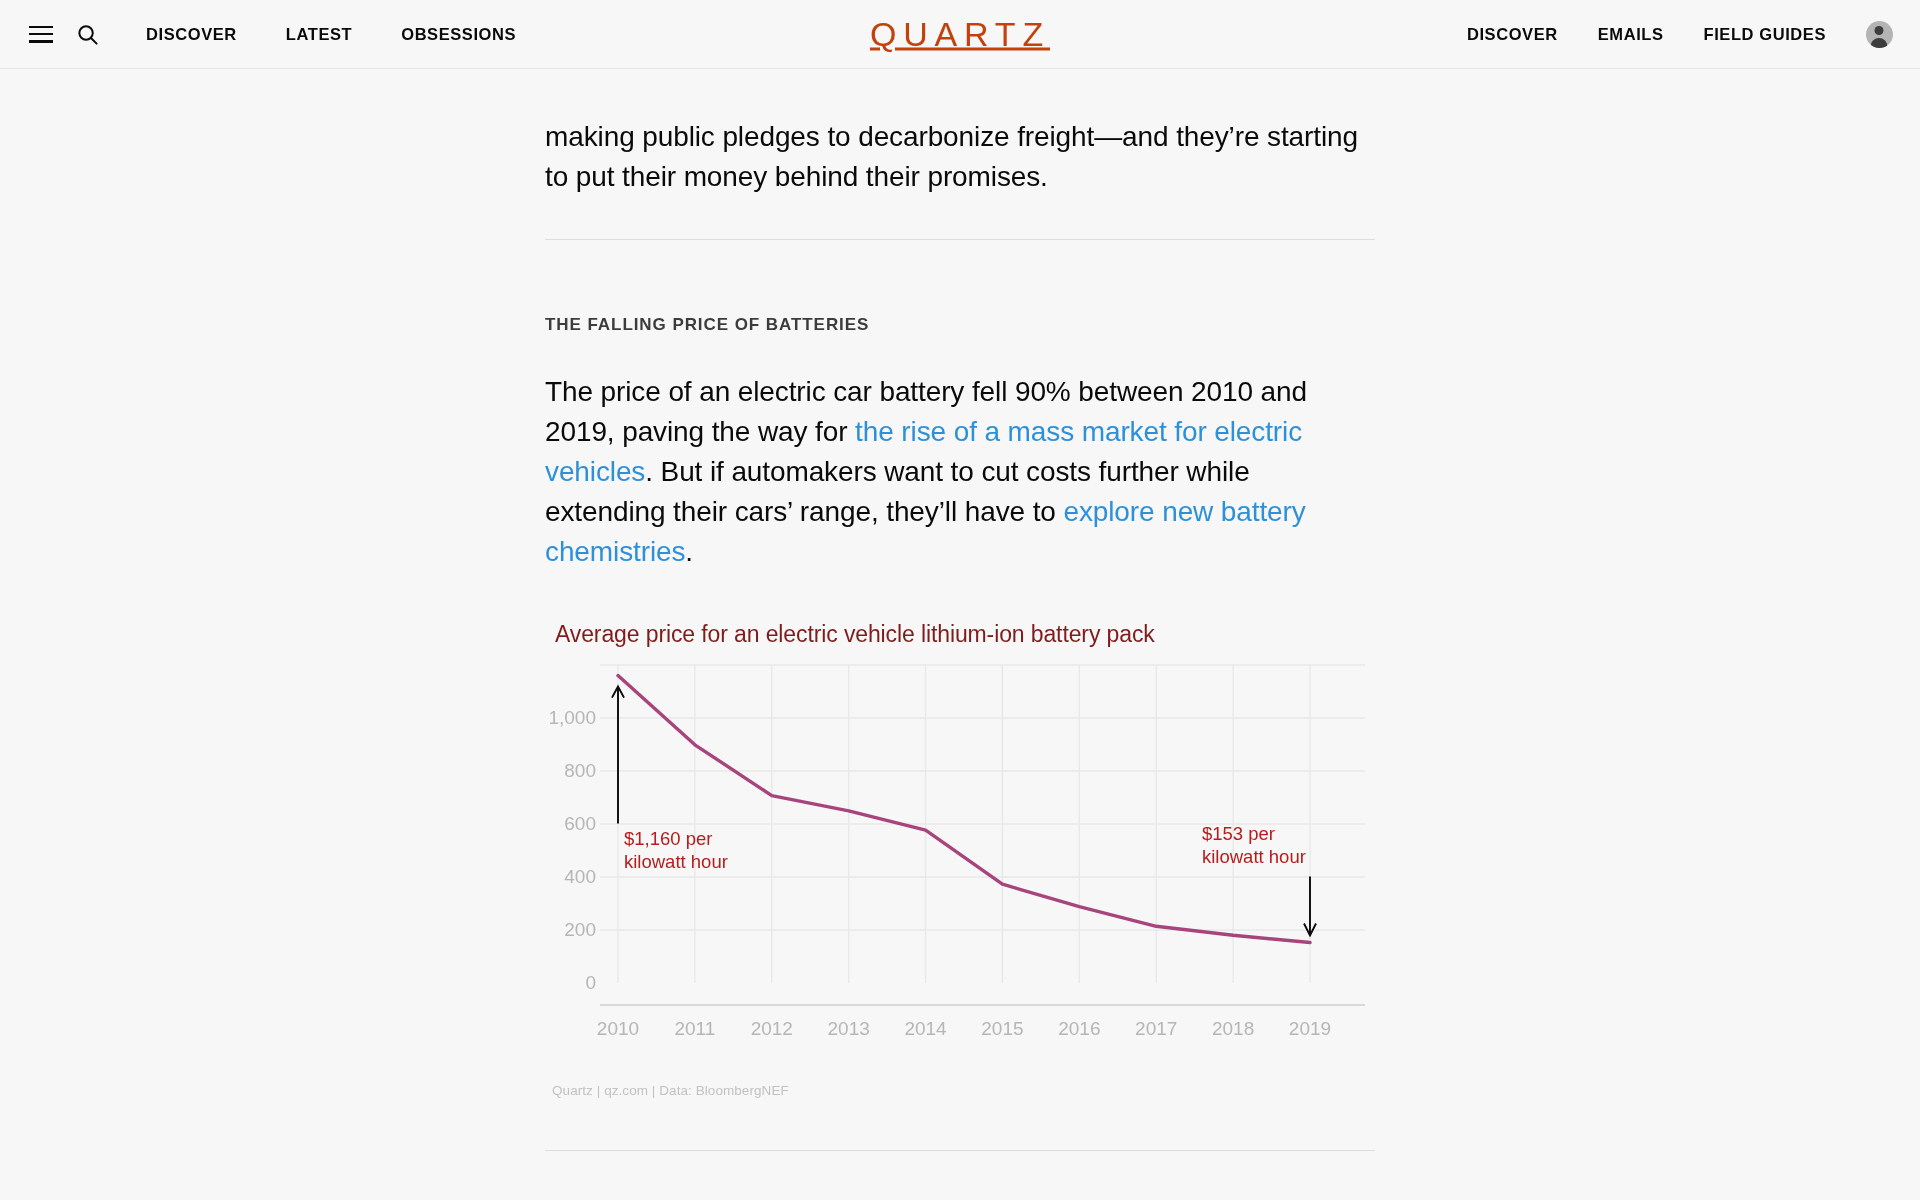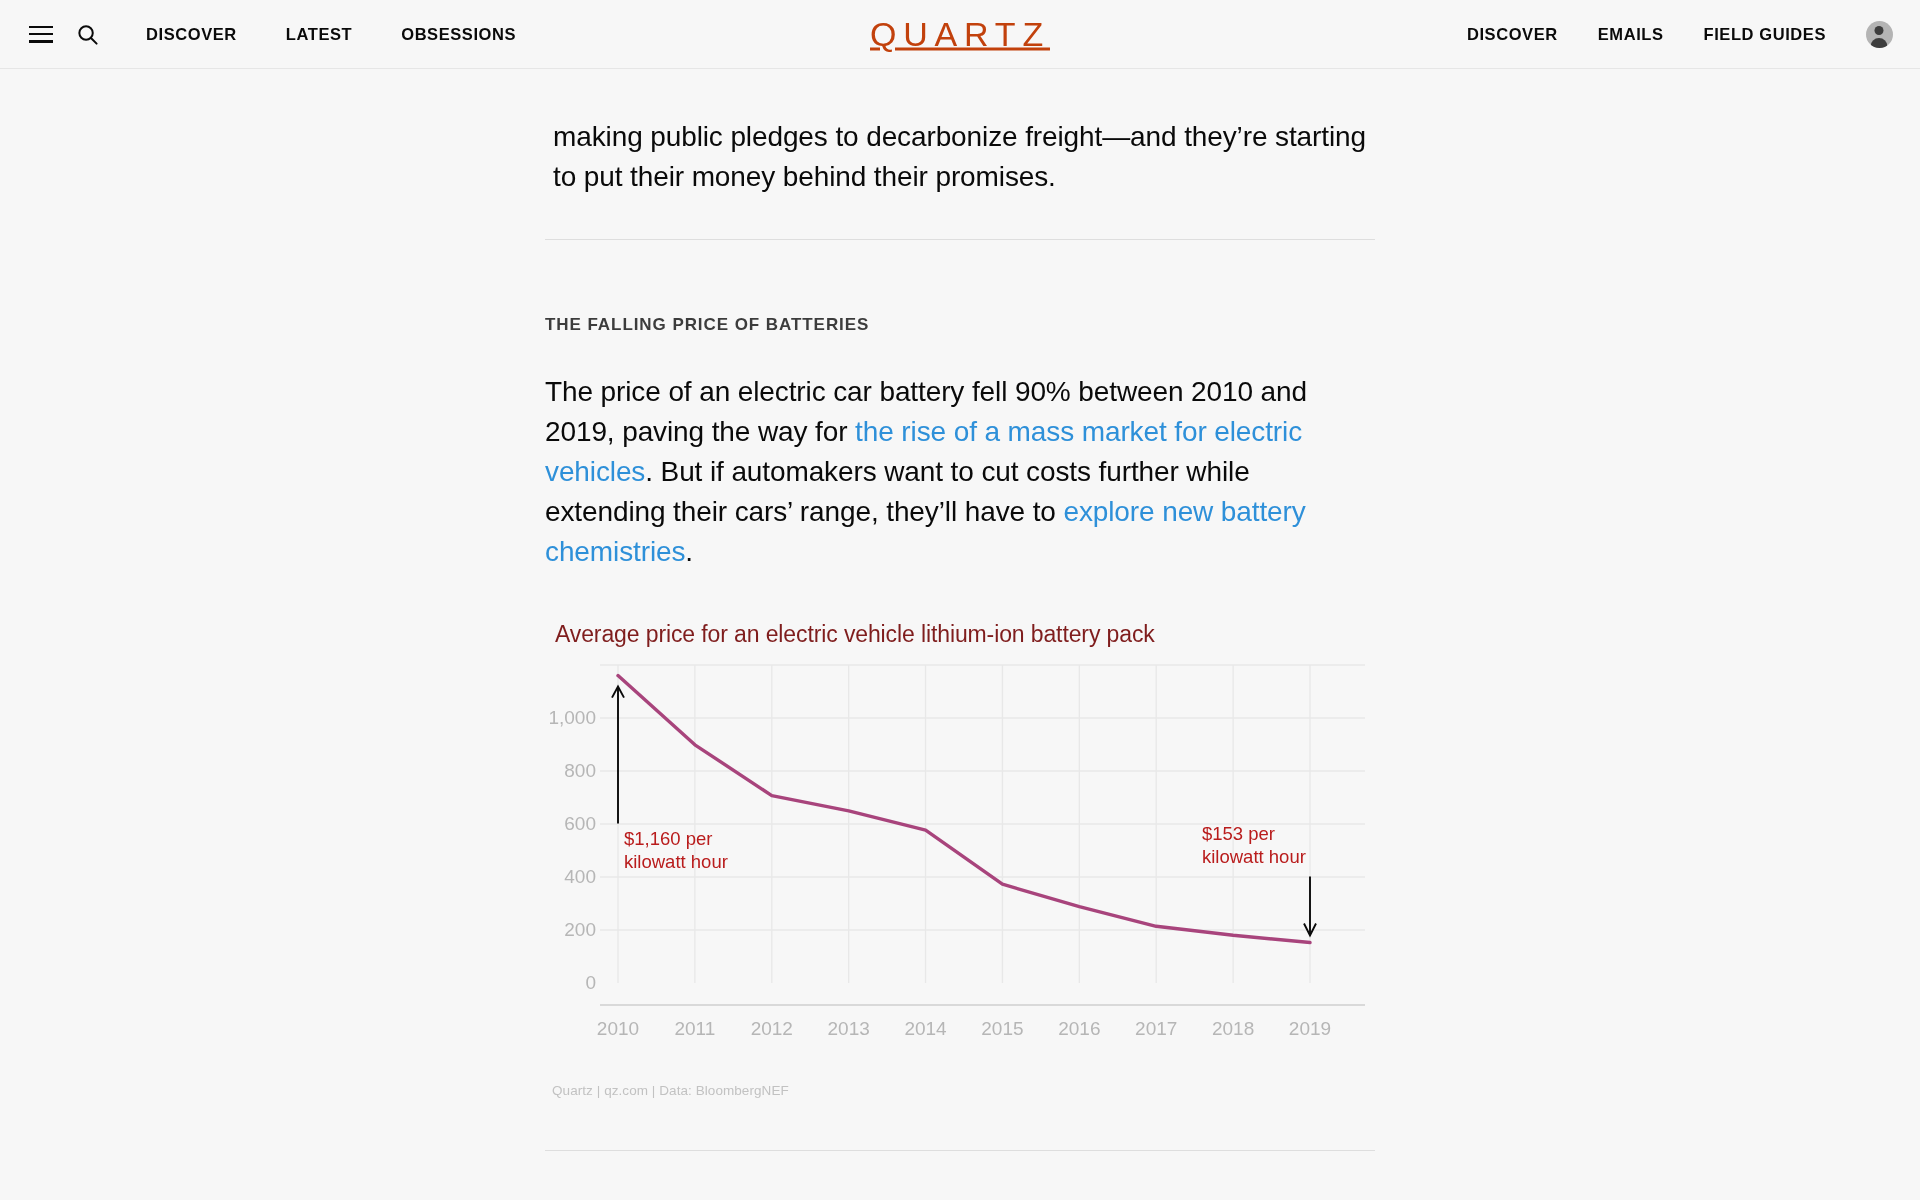--- a/index.html
+++ b/index.html
@@ -56,21 +56,21 @@
     content:""; position:absolute; bottom:-1px; left:50%; transform:translateX(-50%);
     width:17px; height:11px; border-radius:9px 9px 0 0; background:#3d3d3d;
   }
 
   
   .article { width: 830px; margin: 0 auto; padding-top: 6px; position: relative; }
   .body-par {
     font-size: 28px; line-height: 40px; color: #0a0a0a;
     letter-spacing: -0.004em;
   }
-  .body-par.first { margin-top: 42px; margin-left: 8px; }
+  .body-par.first { margin-top: 42px; }
   a.inline-link { color: #2e90d9; text-decoration: none; }
   .rule { height: 1px; background: #dedede; margin: 42px 0 0 0; }
   .kicker {
     font-size: 17px; font-weight: 700; letter-spacing: .055em;
     color: #3c3c3c; margin-top: 75px;
   }
   .par-block { margin-top: 37px; }
 
   
   .chart-wrap { margin-top: 48px; padding-left: 5px; }

